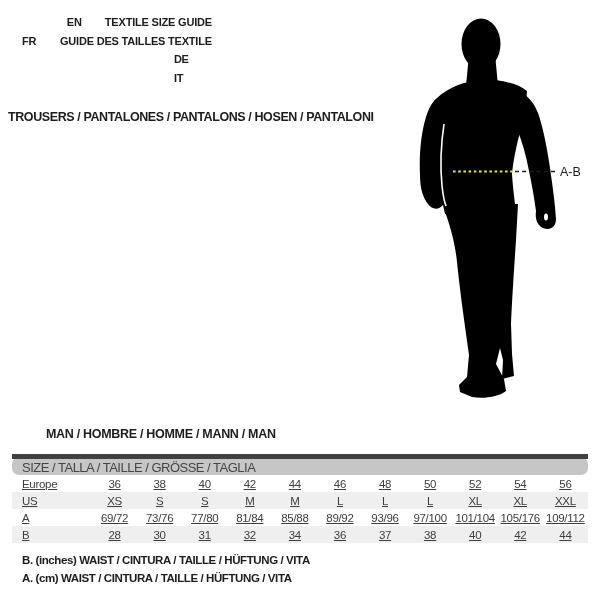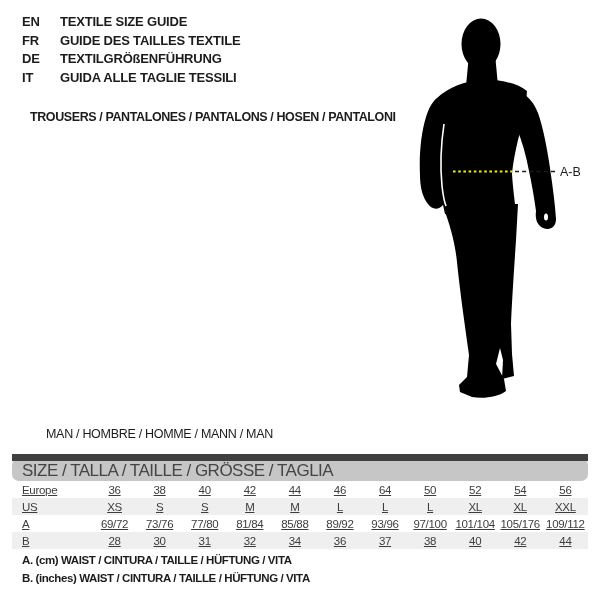--- a/index.html
+++ b/index.html
@@ -3,41 +3,41 @@
 <meta charset="utf-8">
 <title>TEXTILE SIZE GUIDE</title>
 <style>
   html,body{margin:0;padding:0;background:#fff;}
   .canvas{
     position:relative;width:600px;height:600px;background:#ffffff;overflow:hidden;
     font-family:"Liberation Sans", sans-serif;color:#1c1c1c;
   }
   
   .lang-list{position:absolute;left:22px;top:13px;}
-  .lang-row{display:flex;line-height:18.6px;font-weight:bold;font-size:13px;letter-spacing:-0.2px;}
+  .lang-row{display:flex;line-height:18.6px;font-weight:bold;font-size:11px;letter-spacing:-0.2px;justify-content:flex-end;}
   .lang-code{width:38px;}
   
   .category-title{
-    position:absolute;left:30px;top:110px;font-weight:bold;font-size:12.5px;letter-spacing:-0.4px;
+    position:absolute;left:8px;top:110px;font-weight:bold;font-size:12.5px;letter-spacing:-0.4px;
   }
   
   .figure-wrap{position:absolute;left:415px;top:8px;width:170px;height:400px;}
   .figure-wrap svg{display:block;width:170px;height:400px;}
   .measure-label-text{font-family:"Liberation Sans", sans-serif;font-size:12.5px;fill:#1c1c1c;}
   
-  .gender-title{position:absolute;left:22px;top:427px;font-weight:normal;font-size:12.5px;letter-spacing:-0.3px;padding-left:24px;}
+  .gender-title{position:absolute;left:22px;top:427px;font-weight:bold;font-size:12.5px;letter-spacing:-0.3px;padding-left:24px;}
   
   .size-table{
     position:absolute;left:12px;top:454px;width:576px;border-collapse:collapse;table-layout:fixed;
     font-size:11.5px;color:#3d3d3d;letter-spacing:-0.3px;
   }
   .size-table th{
     background:var(--header-bg,#c6c6c6);color:#454545;text-align:left;font-weight:normal;
-    height:16px;padding:0 0 0 10px;font-size:17px;letter-spacing:-0.5px;
-    border-top:7px solid #404040;
+    height:16px;padding:0 0 0 10px;font-size:13px;letter-spacing:-0.5px;
+    border-top:5px solid #404040;
     border-radius:7px;
   }
   .size-table td{height:17px;text-align:center;padding:0;text-decoration:underline;}
   .size-table td.row-label{text-align:left;padding-left:10px;}
   .size-table col.label-col{width:80px;}
   .size-table tr.stripe td{background:var(--stripe-bg,#efefef);}
   
   .footnotes{position:absolute;left:22px;top:552px;}
   .footnote{font-weight:bold;font-size:11.5px;line-height:17.5px;letter-spacing:-0.4px;}
 </style>
@@ -50,25 +50,23 @@
       <div class="lang-row">
         <span class="lang-code">EN</span>
         <span class="lang-title">TEXTILE SIZE GUIDE</span>
       </div>
       <div class="lang-row">
         <span class="lang-code">FR</span>
         <span class="lang-title">GUIDE DES TAILLES TEXTILE</span>
       </div>
       <div class="lang-row">
         <span class="lang-code">DE</span>
-        <span class="lang-title">TEXTILGRÖßENFÜHRUNG</span>
       </div>
       <div class="lang-row">
         <span class="lang-code">IT</span>
-        <span class="lang-title">GUIDA ALLE TAGLIE TESSILI</span>
       </div>
     </div>
 
   <div class="category-title">TROUSERS / PANTALONES / PANTALONS / HOSEN / PANTALONI</div>
 
   <div class="figure-wrap">
     <svg viewBox="0 0 170 400">
       <g fill="#000000">
         <ellipse cx="66" cy="36" rx="19.5" ry="25.5"></ellipse>
         <path d="M 54,46 L 80,46 L 83,78 L 51,78 Z"></path>
@@ -123,21 +121,21 @@
     </thead>
     <tbody>
         <tr>
           <td class="row-label">Europe</td>
           <td>36</td>
           <td>38</td>
           <td>40</td>
           <td>42</td>
           <td>44</td>
           <td>46</td>
-          <td>64</td>
+          <td>48</td>
           <td>50</td>
           <td>52</td>
           <td>54</td>
           <td>56</td>
         </tr>
         <tr class="stripe">
           <td class="row-label">US</td>
           <td>XS</td>
           <td>S</td>
           <td>S</td>
@@ -175,17 +173,17 @@
           <td>37</td>
           <td>38</td>
           <td>40</td>
           <td>42</td>
           <td>44</td>
         </tr>
       </tbody>
   </table>
 
   <div class="footnotes">
+      <div class="footnote">B. (inches) WAIST / CINTURA / TAILLE / HÜFTUNG / VITA</div>
       <div class="footnote">A. (cm) WAIST / CINTURA / TAILLE / HÜFTUNG / VITA</div>
-      <div class="footnote">B. (inches) WAIST / CINTURA / TAILLE / HÜFTUNG / VITA</div>
     </div>
 
 </div>
 
 </body></html>

